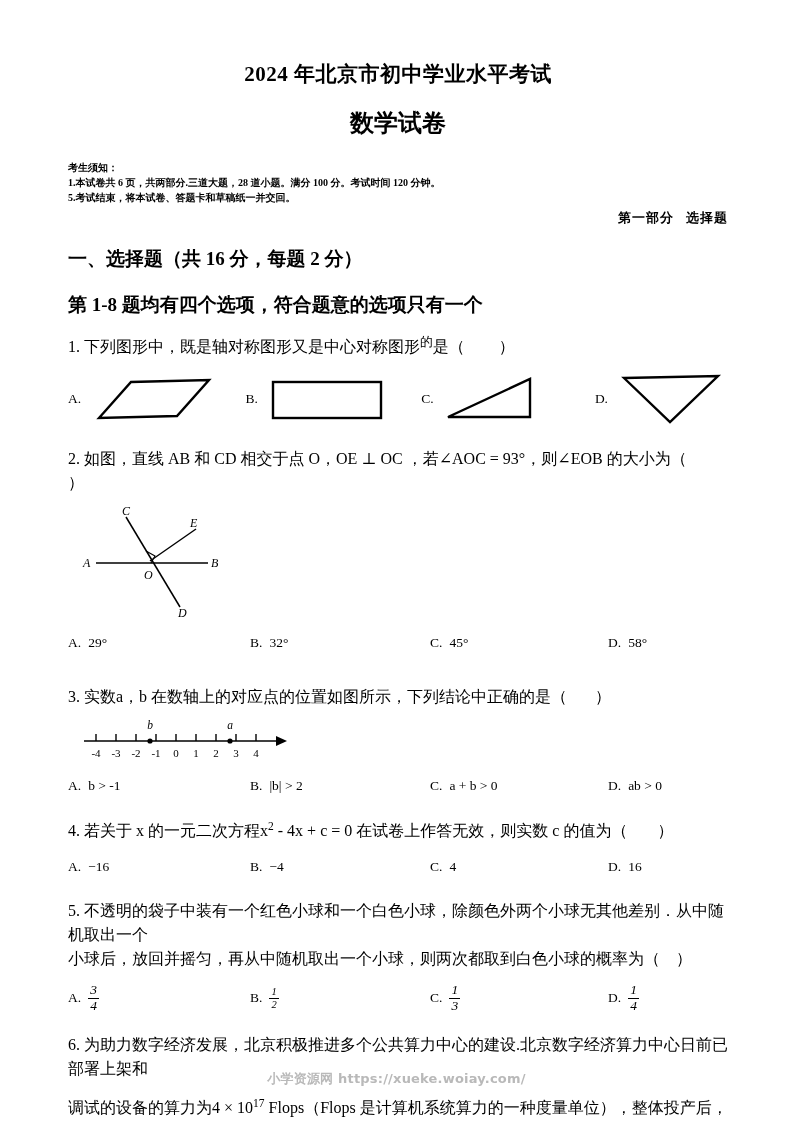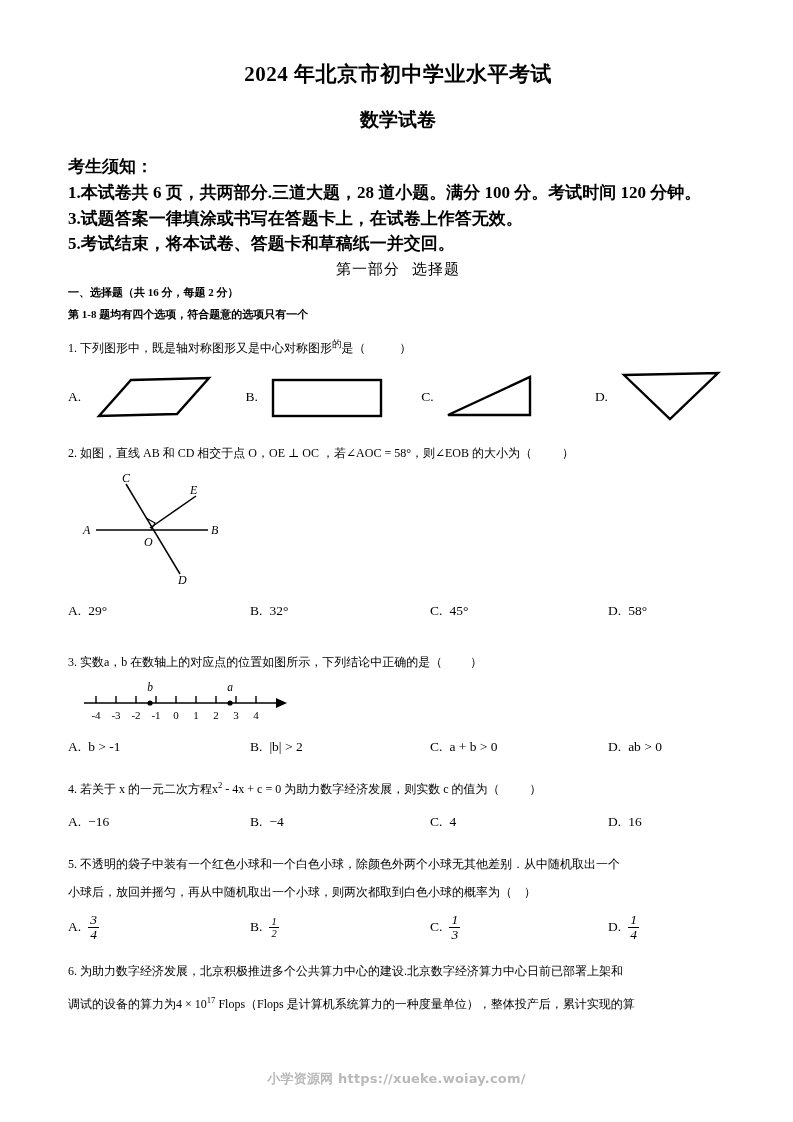--- a/index.html
+++ b/index.html
@@ -34,58 +34,58 @@
     text-align: center;
     font-weight: bold;
     font-size: 21px;
     letter-spacing: 0.5px;
     margin-top: 62px;
     line-height: 1.2;
   }
   .doc-subtitle {
     text-align: center;
     font-weight: bold;
-    font-size: 19px;
+    font-size: 24px;
     margin-top: 22px;
     line-height: 1.2;
   }
 
   
   .notice {
     margin-top: 22px;
     font-weight: bold;
-    font-size: 17px;
+    font-size: 10px;
     line-height: 1.52;
   }
   .notice div { white-space: nowrap; }
 
   .part-title {
-    text-align: center;
-    font-weight: normal;
-    font-size: 15px;
+    text-align: right;
+    font-weight: bold;
+    font-size: 13px;
     margin-top: 3px;
     letter-spacing: 1px;
   }
   .part-title .gap { display: inline-block; width: 12px; }
 
   .section-head {
     font-weight: bold;
-    font-size: 11px;
+    font-size: 19px;
     line-height: 1.55;
-    margin-top: 5px;
+    margin-top: 17px;
   }
 
   
   .q {
     font-size: 13.5px;
     line-height: 1.5;
   }
   .q-stem {
     margin-top: 14px;
-    font-size: 12px;
+    font-size: 16px;
   }
   .q-stem.tight { margin-top: 4px; }
   .mi { font-family: "Liberation Serif", serif; }
   .sup { font-size: 0.72em; vertical-align: super; }
   .raise { font-size: 0.80em; vertical-align: super; }
 
   
   .opts {
     display: flex;
     margin-top: 12px;
@@ -147,21 +147,20 @@
 
 <div class="page">
  <div class="content">
 
   <div class="doc-title">2024 年北京市初中学业水平考试</div>
   <div class="doc-subtitle">数学试卷</div>
 
   <div class="notice">
     <div>考生须知：</div>
     <div>1.本试卷共 6 页，共两部分.三道大题，28 道小题。满分 100 分。考试时间 120 分钟。</div>
-    <div>3.试题答案一律填涂或书写在答题卡上，在试卷上作答无效。</div>
     <div>5.考试结束，将本试卷、答题卡和草稿纸一并交回。</div>
   </div>
 
   <div class="part-title">
     <span>第一部分</span><span class="gap"></span><span>选择题</span>
   </div>
 
   <div class="section-head">一、选择题（共 16 分，每题 2 分）</div>
   <div class="section-head">第 1-8 题均有四个选项，符合题意的选项只有一个</div>
 
@@ -195,21 +194,21 @@
         <svg width="110" height="55">
           <polygon points="6,6 100,4 52,50" fill="none" stroke="#000" stroke-width="2.4"></polygon>
         </svg>
       </div>
     </div>
   </div>
 
   <div class="q">
     <div class="q-stem" style="margin-top:20px;">
       <span>2.</span>
-      <span>如图，直线 </span><span class="mi">AB</span><span> 和 </span><span class="mi">CD</span><span> 相交于点 </span><span class="mi">O</span><span>，</span><span class="mi">OE</span><span> ⊥ </span><span class="mi">OC</span><span> ，若∠</span><span class="mi">AOC</span><span> = 58°，则∠</span><span class="mi">EOB</span><span> 的大小为（</span><span style="display:inline-block;width:30px"></span><span>）</span>
+      <span>如图，直线 </span><span class="mi">AB</span><span> 和 </span><span class="mi">CD</span><span> 相交于点 </span><span class="mi">O</span><span>，</span><span class="mi">OE</span><span> ⊥ </span><span class="mi">OC</span><span> ，若∠</span><span class="mi">AOC</span><span> = 93°，则∠</span><span class="mi">EOB</span><span> 的大小为（</span><span style="display:inline-block;width:30px"></span><span>）</span>
     </div>
 
     <div class="fig-geo">
       <svg width="210" height="120" viewBox="0 0 210 120">
 
         <line x1="18" y1="64" x2="130" y2="64" stroke="#000" stroke-width="1.5"></line>
 
         <line x1="48" y1="18" x2="102" y2="108" stroke="#000" stroke-width="1.5"></line>
 
         <line x1="72" y1="62" x2="118" y2="30" stroke="#000" stroke-width="1.5"></line>
@@ -305,21 +304,21 @@
       <div class="opt">
         <span class="opt-label">D.</span>
         <span class="mi">ab &gt; 0</span>
       </div>
     </div>
   </div>
 
   <div class="q">
     <div class="q-stem" style="margin-top:22px;">
       <span>4.</span>
-      <span>若关于 </span><span class="mi">x</span><span> 的一元二次方程</span><span class="mi">x</span><span class="sup">2</span><span> - 4</span><span class="mi">x</span><span> + </span><span class="mi">c</span><span> = 0</span><span> 为助力数字经济发展，则实数 </span><span class="mi">c</span><span> 的值为（</span><span style="display:inline-block;width:30px"></span><span>）</span>
+      <span>若关于 </span><span class="mi">x</span><span> 的一元二次方程</span><span class="mi">x</span><span class="sup">2</span><span> - 4</span><span class="mi">x</span><span> + </span><span class="mi">c</span><span> = 0</span><span> 在试卷上作答无效，则实数 </span><span class="mi">c</span><span> 的值为（</span><span style="display:inline-block;width:30px"></span><span>）</span>
     </div>
 
     <div class="opts" style="margin-top:14px;">
       <div class="opt w1">
         <span class="opt-label">A.</span>
         <span>−16</span>
       </div>
       <div class="opt w2">
         <span class="opt-label">B.</span>
         <span>−4</span>
@@ -333,21 +332,21 @@
         <span>16</span>
       </div>
     </div>
   </div>
 
   <div class="q">
     <div class="q-stem" style="margin-top:22px;">
       <span>5.</span>
       <span>不透明的袋子中装有一个红色小球和一个白色小球，除颜色外两个小球无其他差别．从中随机取出一个</span>
     </div>
-    <div class="q-stem tight" style="margin-top:10px;">
+    <div class="q-stem tight" style="margin-top:0;">
       <span>小球后，放回并摇匀，再从中随机取出一个小球，则两次都取到白色小球的概率为（　）</span>
     </div>
 
     <div class="opts" style="margin-top:12px;">
       <div class="opt w1">
         <span class="opt-label">A.</span>
         <span class="frac">
           <span class="num">3</span>
           <span class="den">4</span>
         </span>

